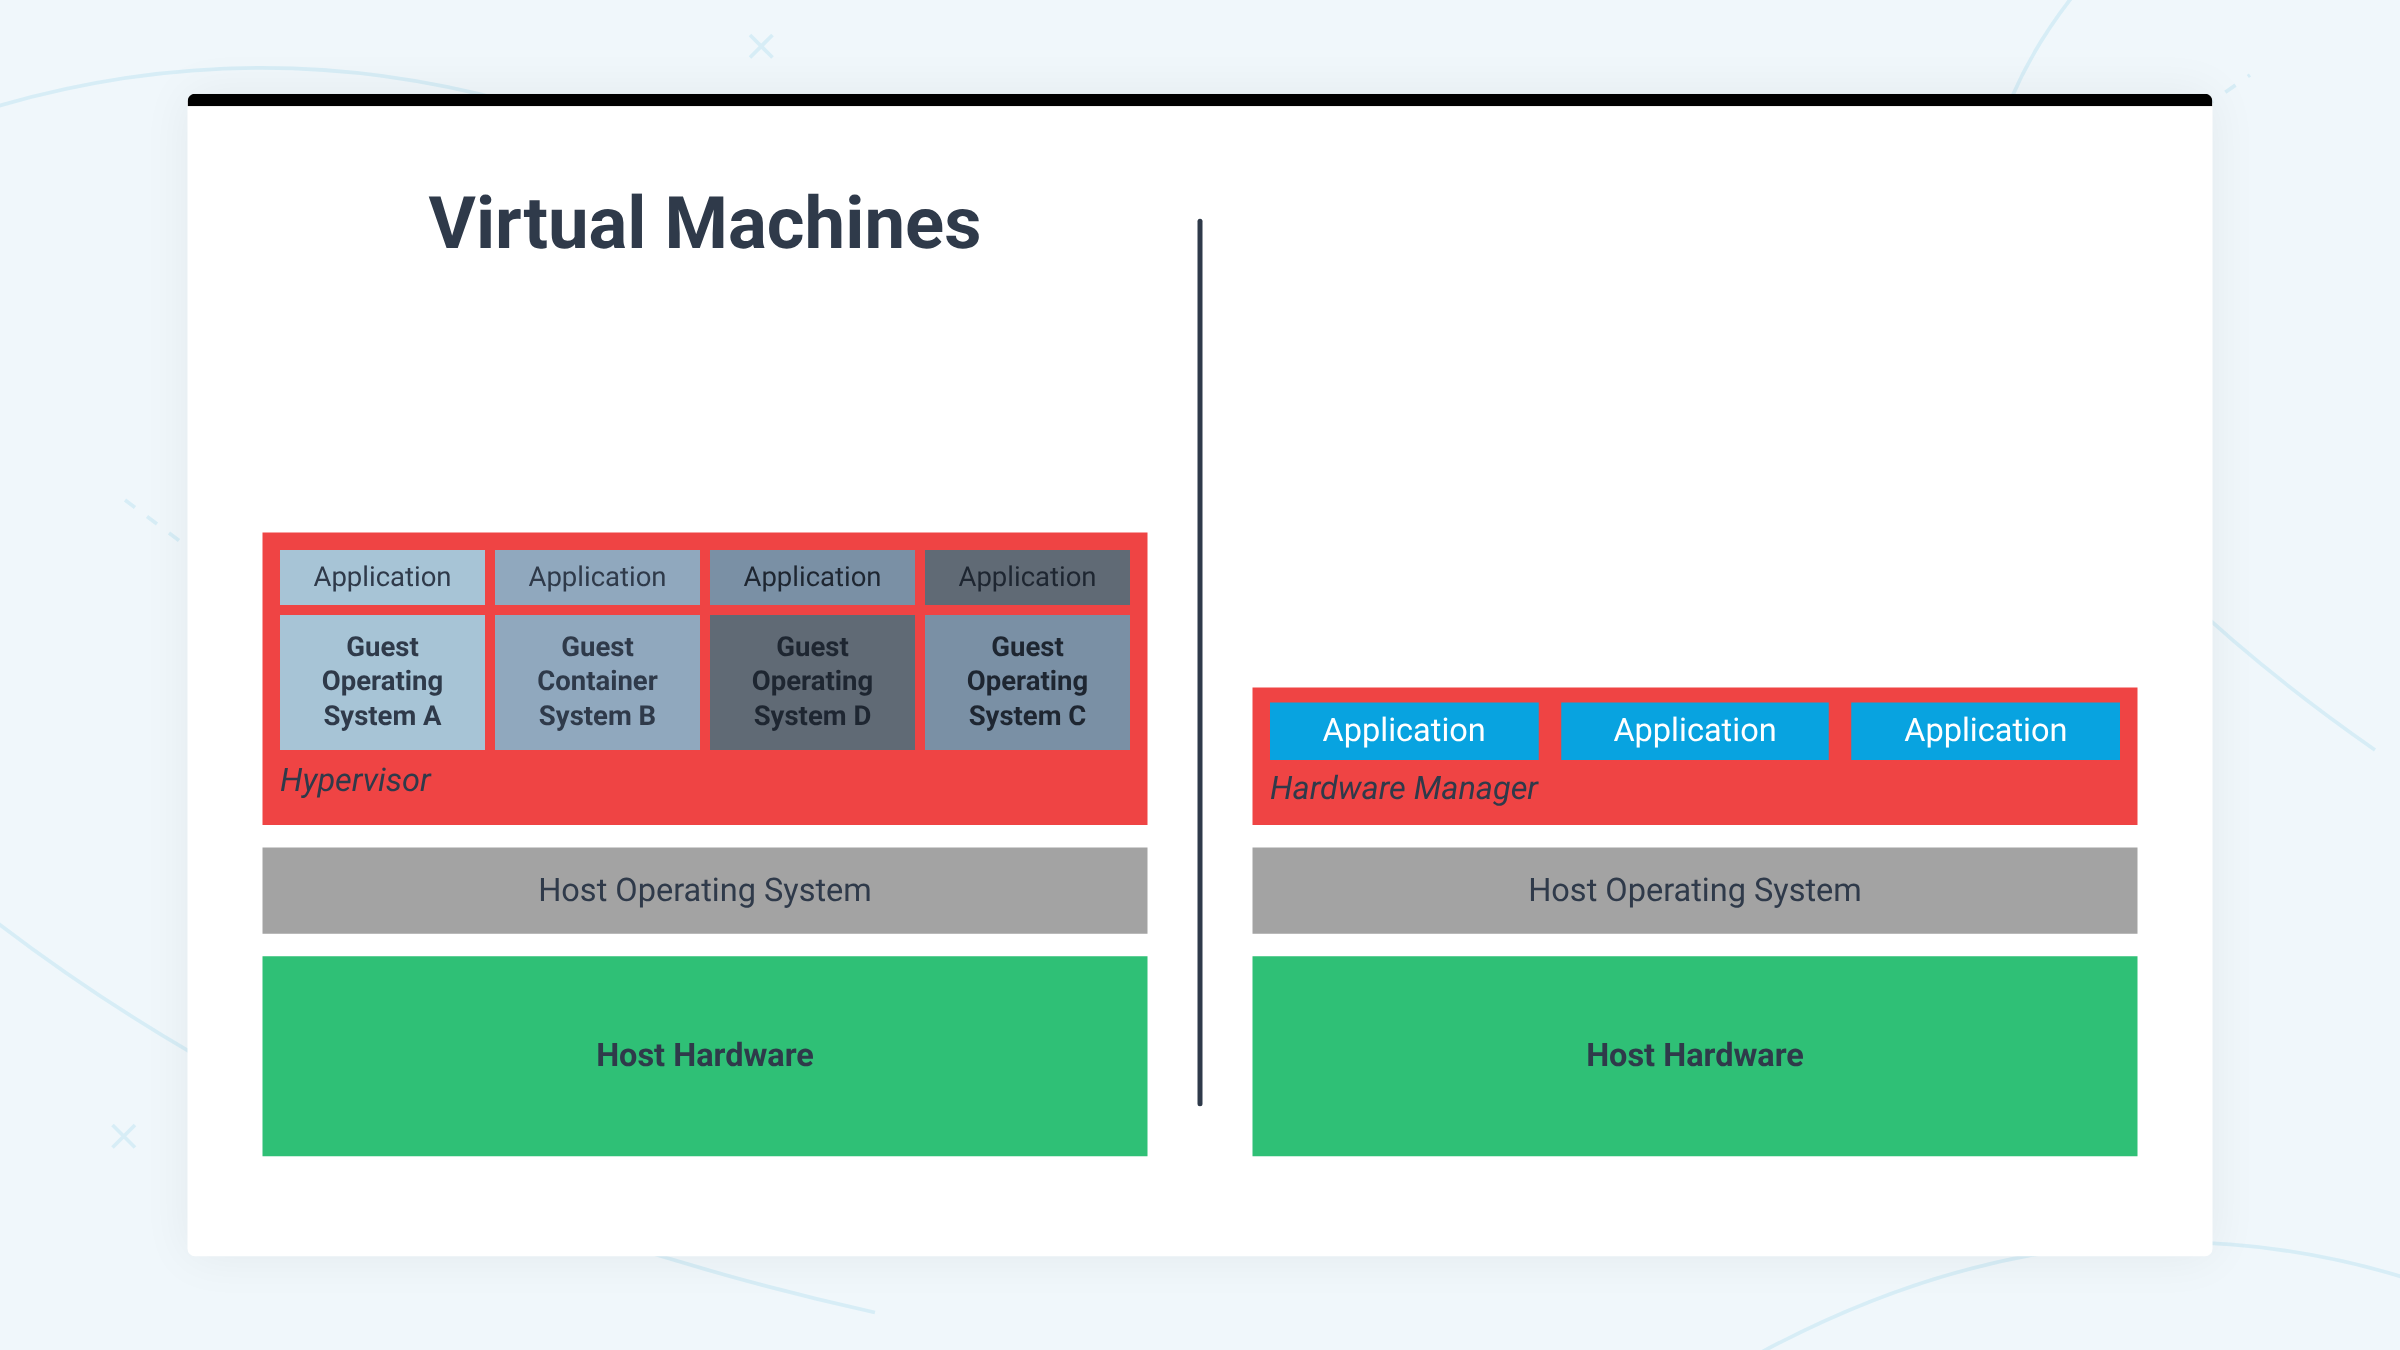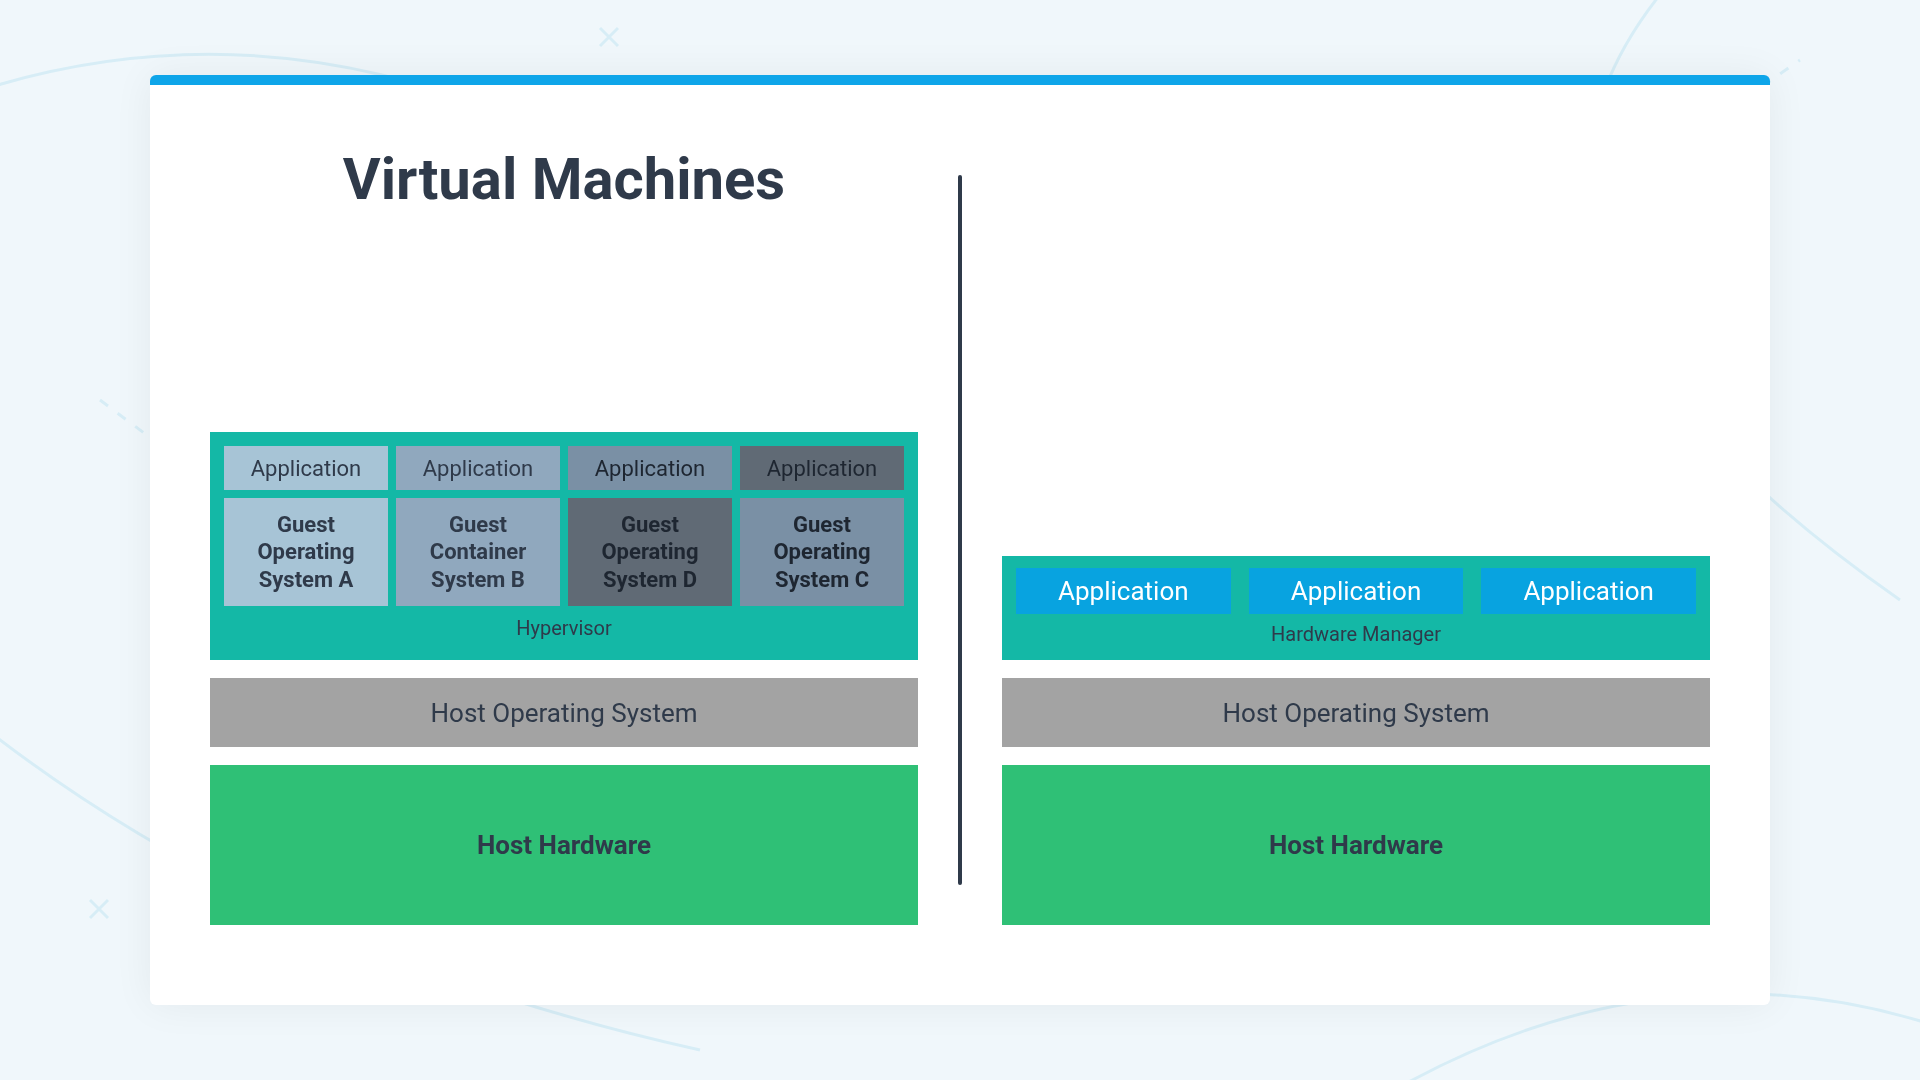--- a/index.html
+++ b/index.html
@@ -14,21 +14,21 @@
     
     .bg-deco {
       position: absolute; inset: 0; pointer-events: none; opacity: 0.5;
     }
     .bg-deco svg { width: 100%; height: 100%; }
     .card {
       position: absolute;
       left: 150px; right: 150px;
       top: 75px; bottom: 75px;
       background: #ffffff;
-      border-top: 10px solid #0ea5e9;
+      border-top: 10px solid #000000;
       border-radius: 6px;
       box-shadow: 0 0 40px rgba(0,0,0,0.06);
       display: flex;
       padding: 60px 30px 80px 30px;
     }
     .panel {
       flex: 1;
       display: flex;
       flex-direction: column;
       align-items: center;
@@ -62,32 +62,33 @@
       display: flex;
       align-items: center;
       justify-content: center;
       color: #2f3a4a;
       font-size: 26px;
       text-align: center;
     }
     .layer.green { background: #2fc076; height: 160px; font-weight: bold; }
     .layer.orange { background: #a3a3a3; height: 69px; }
     .layer.pink {
-      background: #14b8a6;
+      background: #ef4444;
       display: flex;
       flex-direction: column;
       align-items: stretch;
       padding: 14px 14px 18px 14px;
       height: auto;
     }
     .pink-label {
-      font-size: 20px;
+      font-size: 26px;
       color: #2f3a4a;
-      text-align: center;
+      text-align: left;
       padding: 10px 0 2px 0;
+      font-style: italic;
     }
     
     .vm-row {
       display: flex;
       gap: 8px;
     }
     .vm-row + .vm-row { margin-top: 8px; font-weight: bold; }
     .vm-cell {
       flex: 1;
       display: flex;

